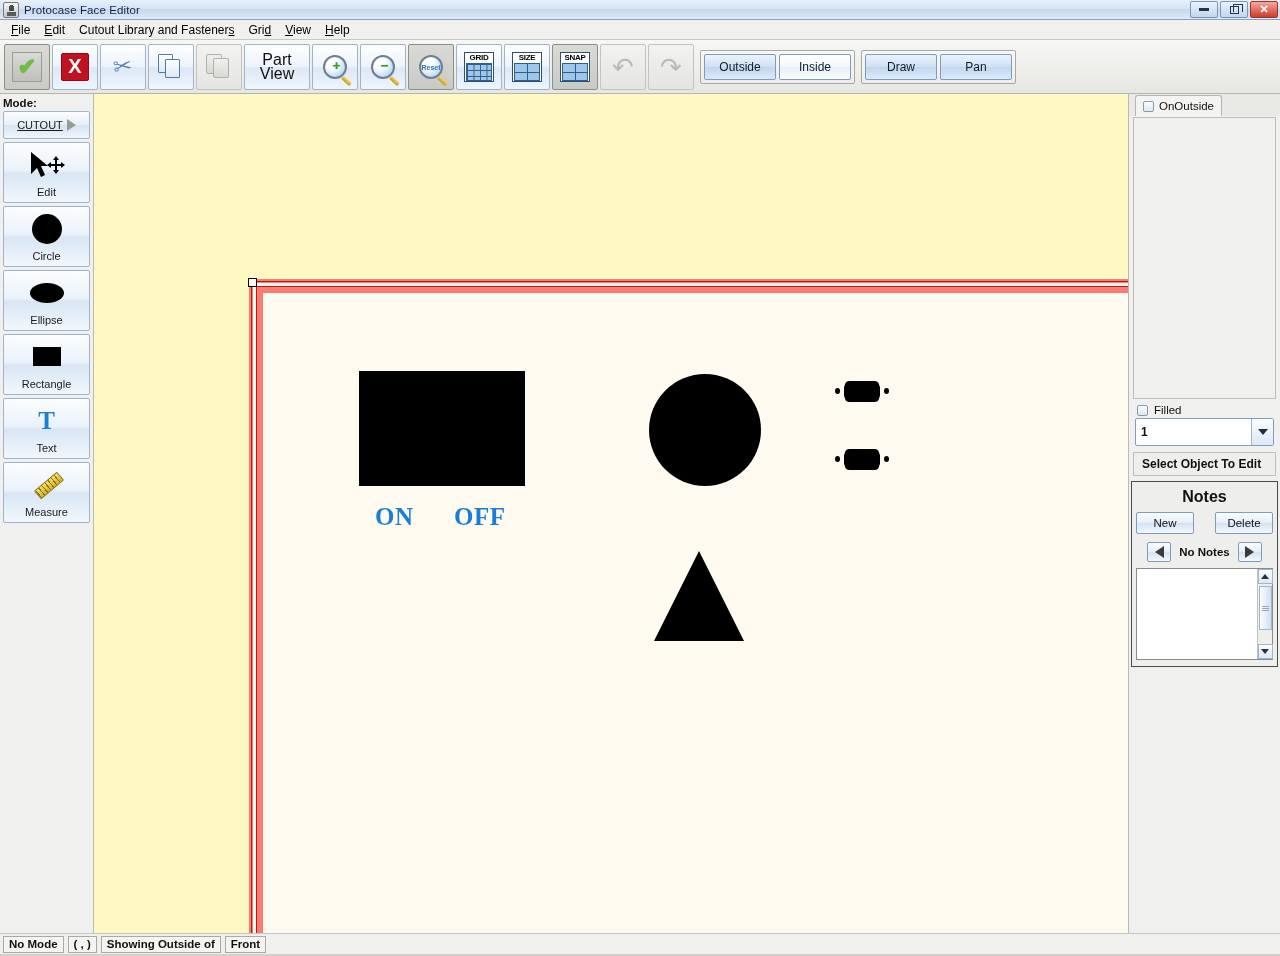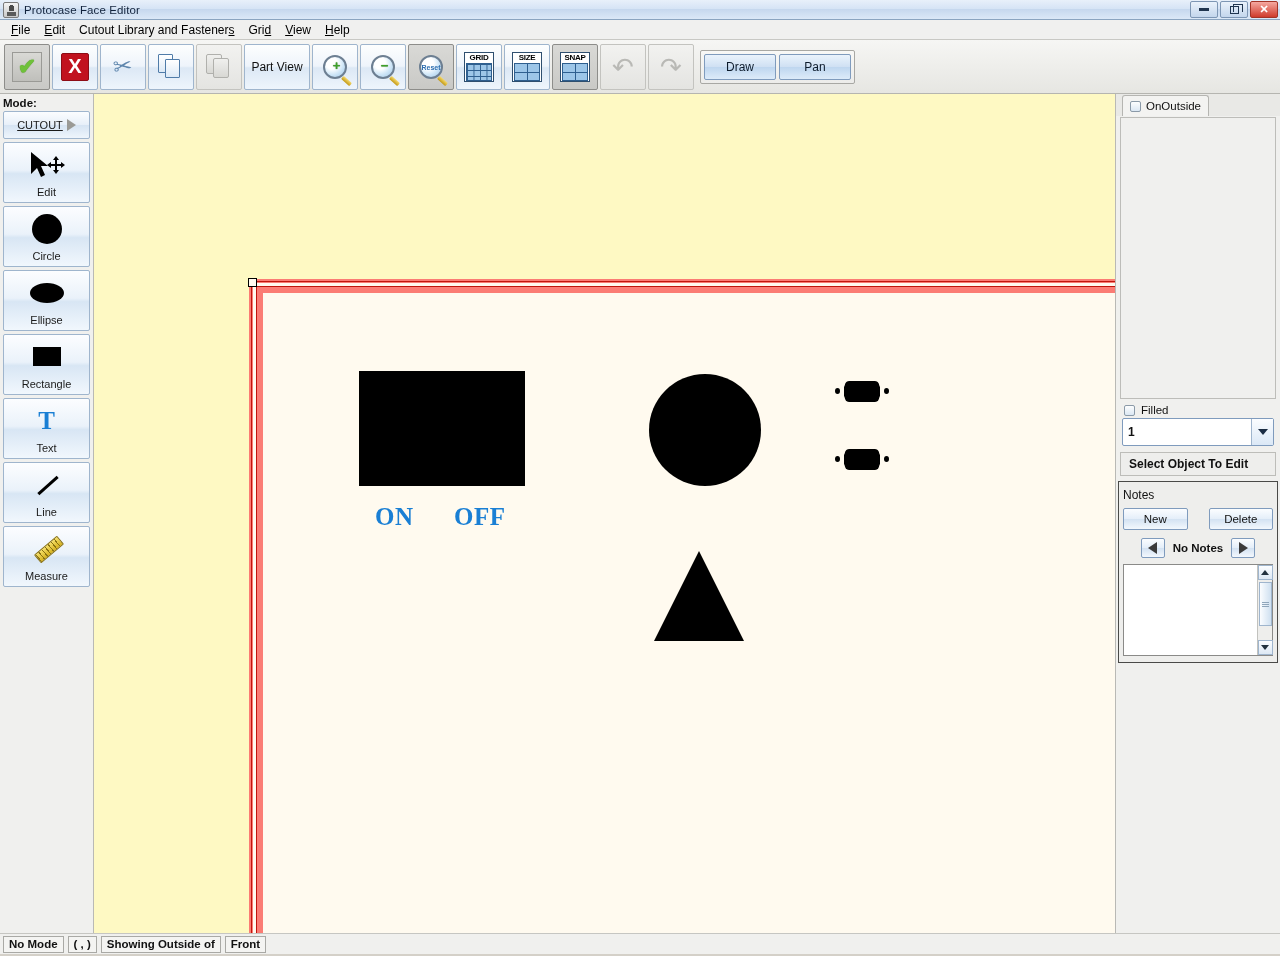--- a/index.html
+++ b/index.html
@@ -104,21 +104,21 @@
   .ic-check {
     width:30px;height:30px;background:linear-gradient(to bottom,#d9d9d5,#bfbfbb);
     border:1px solid #9a9a96; display:flex;align-items:center;justify-content:center;
     font-size:22px; color:#6fc13a; line-height:1; font-weight:bold;
     text-shadow: 0 0 1px #3f8a18;
   }
   .ic-x {
     width:28px;height:28px;background:#c1121f;border:1px solid #8d0c16;border-radius:2px;
     display:flex;align-items:center;justify-content:center;color:#fff;font-weight:bold;font-size:20px;
   }
-  .ic-part { font-size:12px; color:#111; line-height:14px; text-align:center;}
+  .ic-part { font-size:16px; color:#111; line-height:14px; text-align:center;}
 
   .box-icon {
     width:30px;height:30px; border:1px solid #2f4f6f;
     background:#fff; display:flex; flex-direction:column; align-items:center; overflow:hidden;
   }
   .box-icon .cap { font-size:8px; font-weight:bold; color:#000; line-height:9px; letter-spacing:-.3px;}
   .box-icon .gridart {
     width:26px; height:18px; margin-top:1px;
     background:
       linear-gradient(to right,#2f5f8f 1px, transparent 1px) 0 0/6.5px 100%,
@@ -249,21 +249,21 @@
     clip-path: polygon(6% 0%, 94% 0%, 100% 28%, 100% 72%, 94% 100%, 6% 100%, 0% 72%, 0% 28%);
   }
   .dsub .hole { position:absolute; width:5px; height:6px; background:#000; border-radius:50%; top:10px;}
   .dsub .hole.l { left:1px; }
   .dsub .hole.r { right:1px; }
   .dsub-1 { left:585px; top:99px; }
   .dsub-2 { left:585px; top:167px; }
 
   
   .rightpanel {
-    width: 165px; background:#f0f0ee; border-left:1px solid #b9b9b5;
+    width: 152px; background:#f0f0ee; border-left:1px solid #b9b9b5;
     display:flex; flex-direction:column;
   }
   .tabrow { height:22px; display:flex; align-items:flex-end; padding-left:6px; background:#e9e9e6;}
   .tab {
     height:21px; padding:0 7px; display:flex;align-items:center; gap:5px;
     background:#f3f3f1; border:1px solid #b5b5b1; border-bottom:none;
     border-radius:3px 3px 0 0; font-size:11.5px; color:#111; cursor:default;
   }
   .cbox {
     width:11px;height:11px; border:1px solid #8b9aa8; border-radius:2px;
@@ -282,21 +282,21 @@
     display:flex;align-items:center;justify-content:center;
   }
   .combo .arrowbtn .tri { width:0;height:0;border-left:5px solid transparent;border-right:5px solid transparent;border-top:6px solid #1b2d44;}
   .rp-select {
     margin:6px 4px 0 4px; height:24px; border:1px solid #bdbdb9; background:#eeeeec;
     display:flex; align-items:center; padding-left:8px; font-size:12px; font-weight:bold; color:#111;
   }
   .notes {
     margin:5px 2px 0 2px; border:1px solid #4a4a48; background:#eeeeec; padding:4px 4px 6px 4px;
   }
-  .notes-title { text-align:left; font-size:12px; font-weight:normal; color:#111; padding:2px 0 6px;}
+  .notes-title { text-align:center; font-size:16px; font-weight:bold; color:#111; padding:2px 0 6px;}
   .notes-btnrow { display:flex; gap:21px; justify-content:center; }
   .nbtn {
     flex:1; height:22px; border:1px solid #7f9bbd; border-radius:2px;
     background: linear-gradient(to bottom,#fbfdff 0%,#e4eef9 50%,#d3e2f2 51%,#f3f8fd 100%);
     font-size:11.5px; color:#111; display:flex;align-items:center;justify-content:center;cursor:default;
   }
   .notes-navrow { display:flex; align-items:center; justify-content:center; gap:8px; padding:8px 0 6px;}
   .navbtn {
     width:24px; height:20px; border:1px solid #7f9bbd; border-radius:2px;
     background: linear-gradient(to bottom,#fbfdff 0%,#e4eef9 50%,#d3e2f2 51%,#f3f8fd 100%);
@@ -425,20 +425,24 @@
       <span class="snapart"></span>
     </span>
   </div>
   <div class="tbtn disabled">
     <span class="arrowic">↶</span>
   </div>
   <div class="tbtn disabled">
     <span class="arrowic">↷</span>
   </div>
 
+  <div class="grp">
+    <div class="gbtn">Outside</div>
+    <div class="gbtn light">Inside</div>
+  </div>
 
   <div class="grp">
     <div class="gbtn">Draw</div>
     <div class="gbtn">Pan</div>
   </div>
 </div>
 
 <div class="body-row">
 
   <div class="palette">
@@ -480,26 +484,20 @@
     </div>
 
     <div class="tool">
       <span class="art">
           <span class="shape-text">T</span>
         </span>
       <span class="name">Text</span>
     </div>
 
 
-    <div class="tool">
-      <span class="art">
-          <span class="shape-line"></span>
-        </span>
-      <span class="name">Line</span>
-    </div>
 
 
     <div class="tool">
       <span class="art">
           <span class="shape-ruler"></span>
         </span>
       <span class="name">Measure</span>
     </div>
 
   </div>

